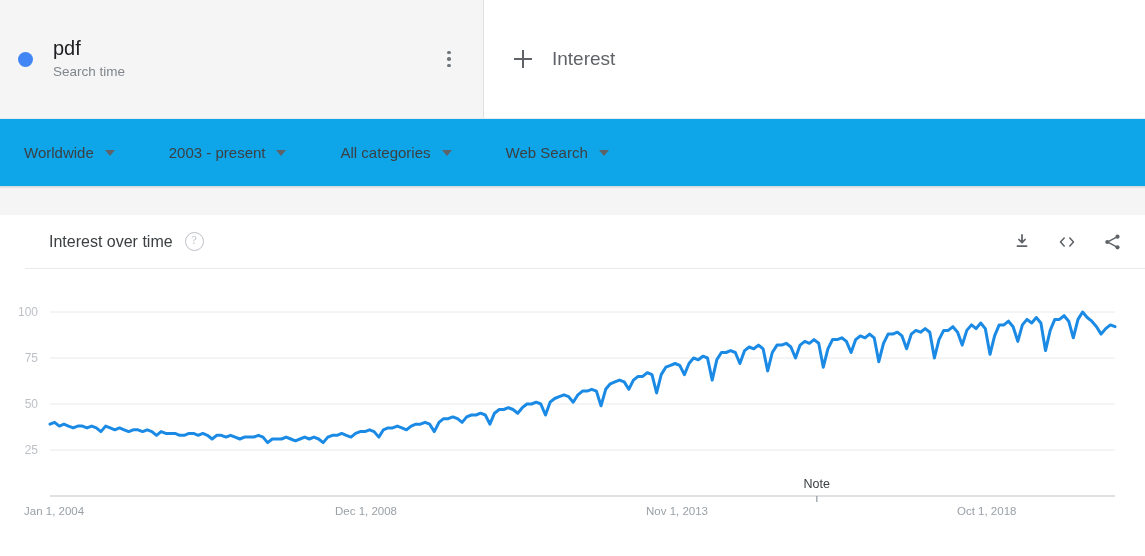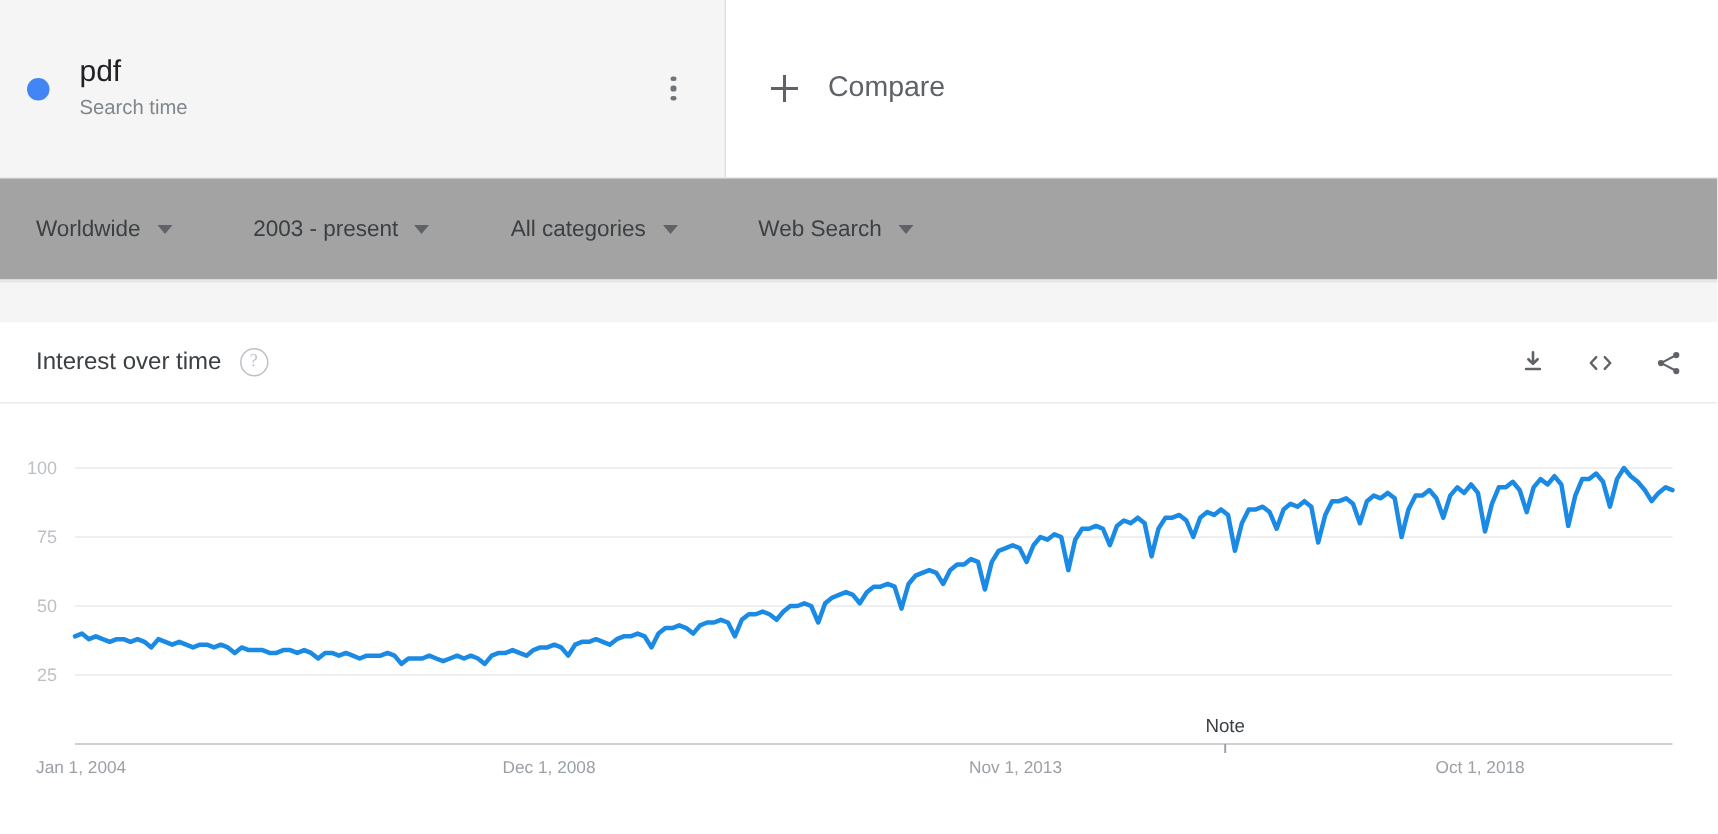--- a/index.html
+++ b/index.html
@@ -103,21 +103,21 @@
   .plus-icon::before { left: 0; top: 8px; width: 18px; height: 1.6px; }
   .plus-icon::after  { top: 0; left: 8px; height: 18px; width: 1.6px; }
   .compare-label {
     font-size: 19px;
     color: #5f6368;
   }
 
   
   .filterbar {
     height: 68px;
-    background: #a3a3a3;
+    background: #0ea5e9;
     display: flex;
     align-items: center;
     padding-left: 24px;
     box-sizing: border-box;
     border-top: 1px solid #e8eaed;
   }
   .filter {
     display: flex;
     align-items: center;
     margin-right: 54px;
@@ -143,20 +143,21 @@
     background: #f5f5f5;
     box-shadow: inset 0 2px 2px -2px rgba(0,0,0,.28);
     border-top: 1px solid #dadce0;
   }
 
   
   .card {
     background: #ffffff;
     height: 342px;
     position: relative;
+    padding-left: 25px;
   }
   .card-head {
     height: 54px;
     display: flex;
     align-items: center;
     padding: 0 22px 0 24px;
     border-bottom: 1px solid #e8eaed;
     box-sizing: border-box;
   }
   .card-title {
@@ -224,21 +225,21 @@
     </div>
     <span class="kebab">
       <i></i>
         <i></i>
         <i></i>
     </span>
   </div>
 
   <div class="compare-pane">
     <span class="plus-icon"></span>
-    <span class="compare-label">Compare</span>
+    <span class="compare-label">Interest</span>
   </div>
 </div>
 
 <div class="filterbar">
   <div class="filter">
     <span class="filter-label">Worldwide</span>
     <span class="caret"></span>
   </div>
   <div class="filter">
     <span class="filter-label">2003 - present</span>

